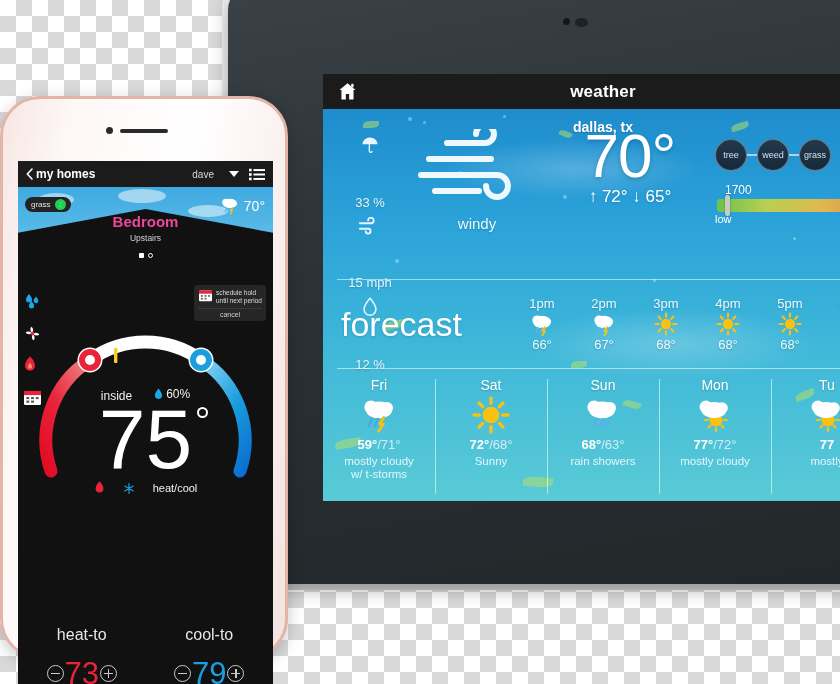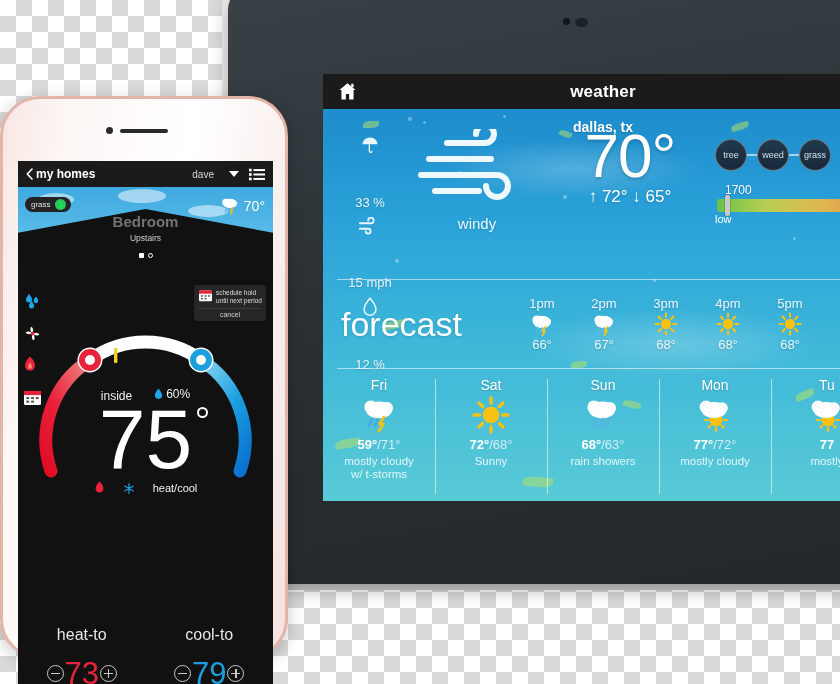--- a/index.html
+++ b/index.html
@@ -138,21 +138,21 @@
           clip-path: polygon(0% 100%, 0% 58%, 50% 0%, 100% 58%, 100% 100%); }
   .away-pill { position:absolute; left:7px; top:10px; height:15px; padding:0 5px 0 6px;
                border-radius:8px; background:#232323; display:flex; align-items:center; gap:4px;
                color:#e4e4e4; font-size:8px; }
   .away-dot { width:11px; height:11px; border-radius:50%; background:#2ec45f;
               display:flex; align-items:center; justify-content:center; }
   .hero-wx { position:absolute; right:8px; top:9px; display:flex; align-items:center; gap:3px;
              color:#fff; font-size:14px; z-index:3; }
 
   .ph-room { position:absolute; left:0; right:0; top:52px; text-align:center; z-index:4; }
-  .room-name { color:#737373; font-size:15px; font-weight:bold; }
+  .room-name { color:#ec4899; font-size:15px; font-weight:bold; }
   .room-sub { color:#d0d0d0; font-size:8.5px; margin-top:3px; }
   .pager { display:flex; gap:4px; justify-content:center; margin-top:10px; }
   .pg { width:5px; height:5px; border-radius:50%; }
   .pg.on { background:#fff; border-radius:1px; }
   .pg.off { border:1px solid #fff; }
 
   .side-icons { position:absolute; left:5px; top:128px; width:24px; }
   .side-icons .si { height:24px; margin-bottom:8px; display:flex; align-items:center; }
 
   .hold-card { position:absolute; right:7px; top:124px; width:72px; background:#262626;

